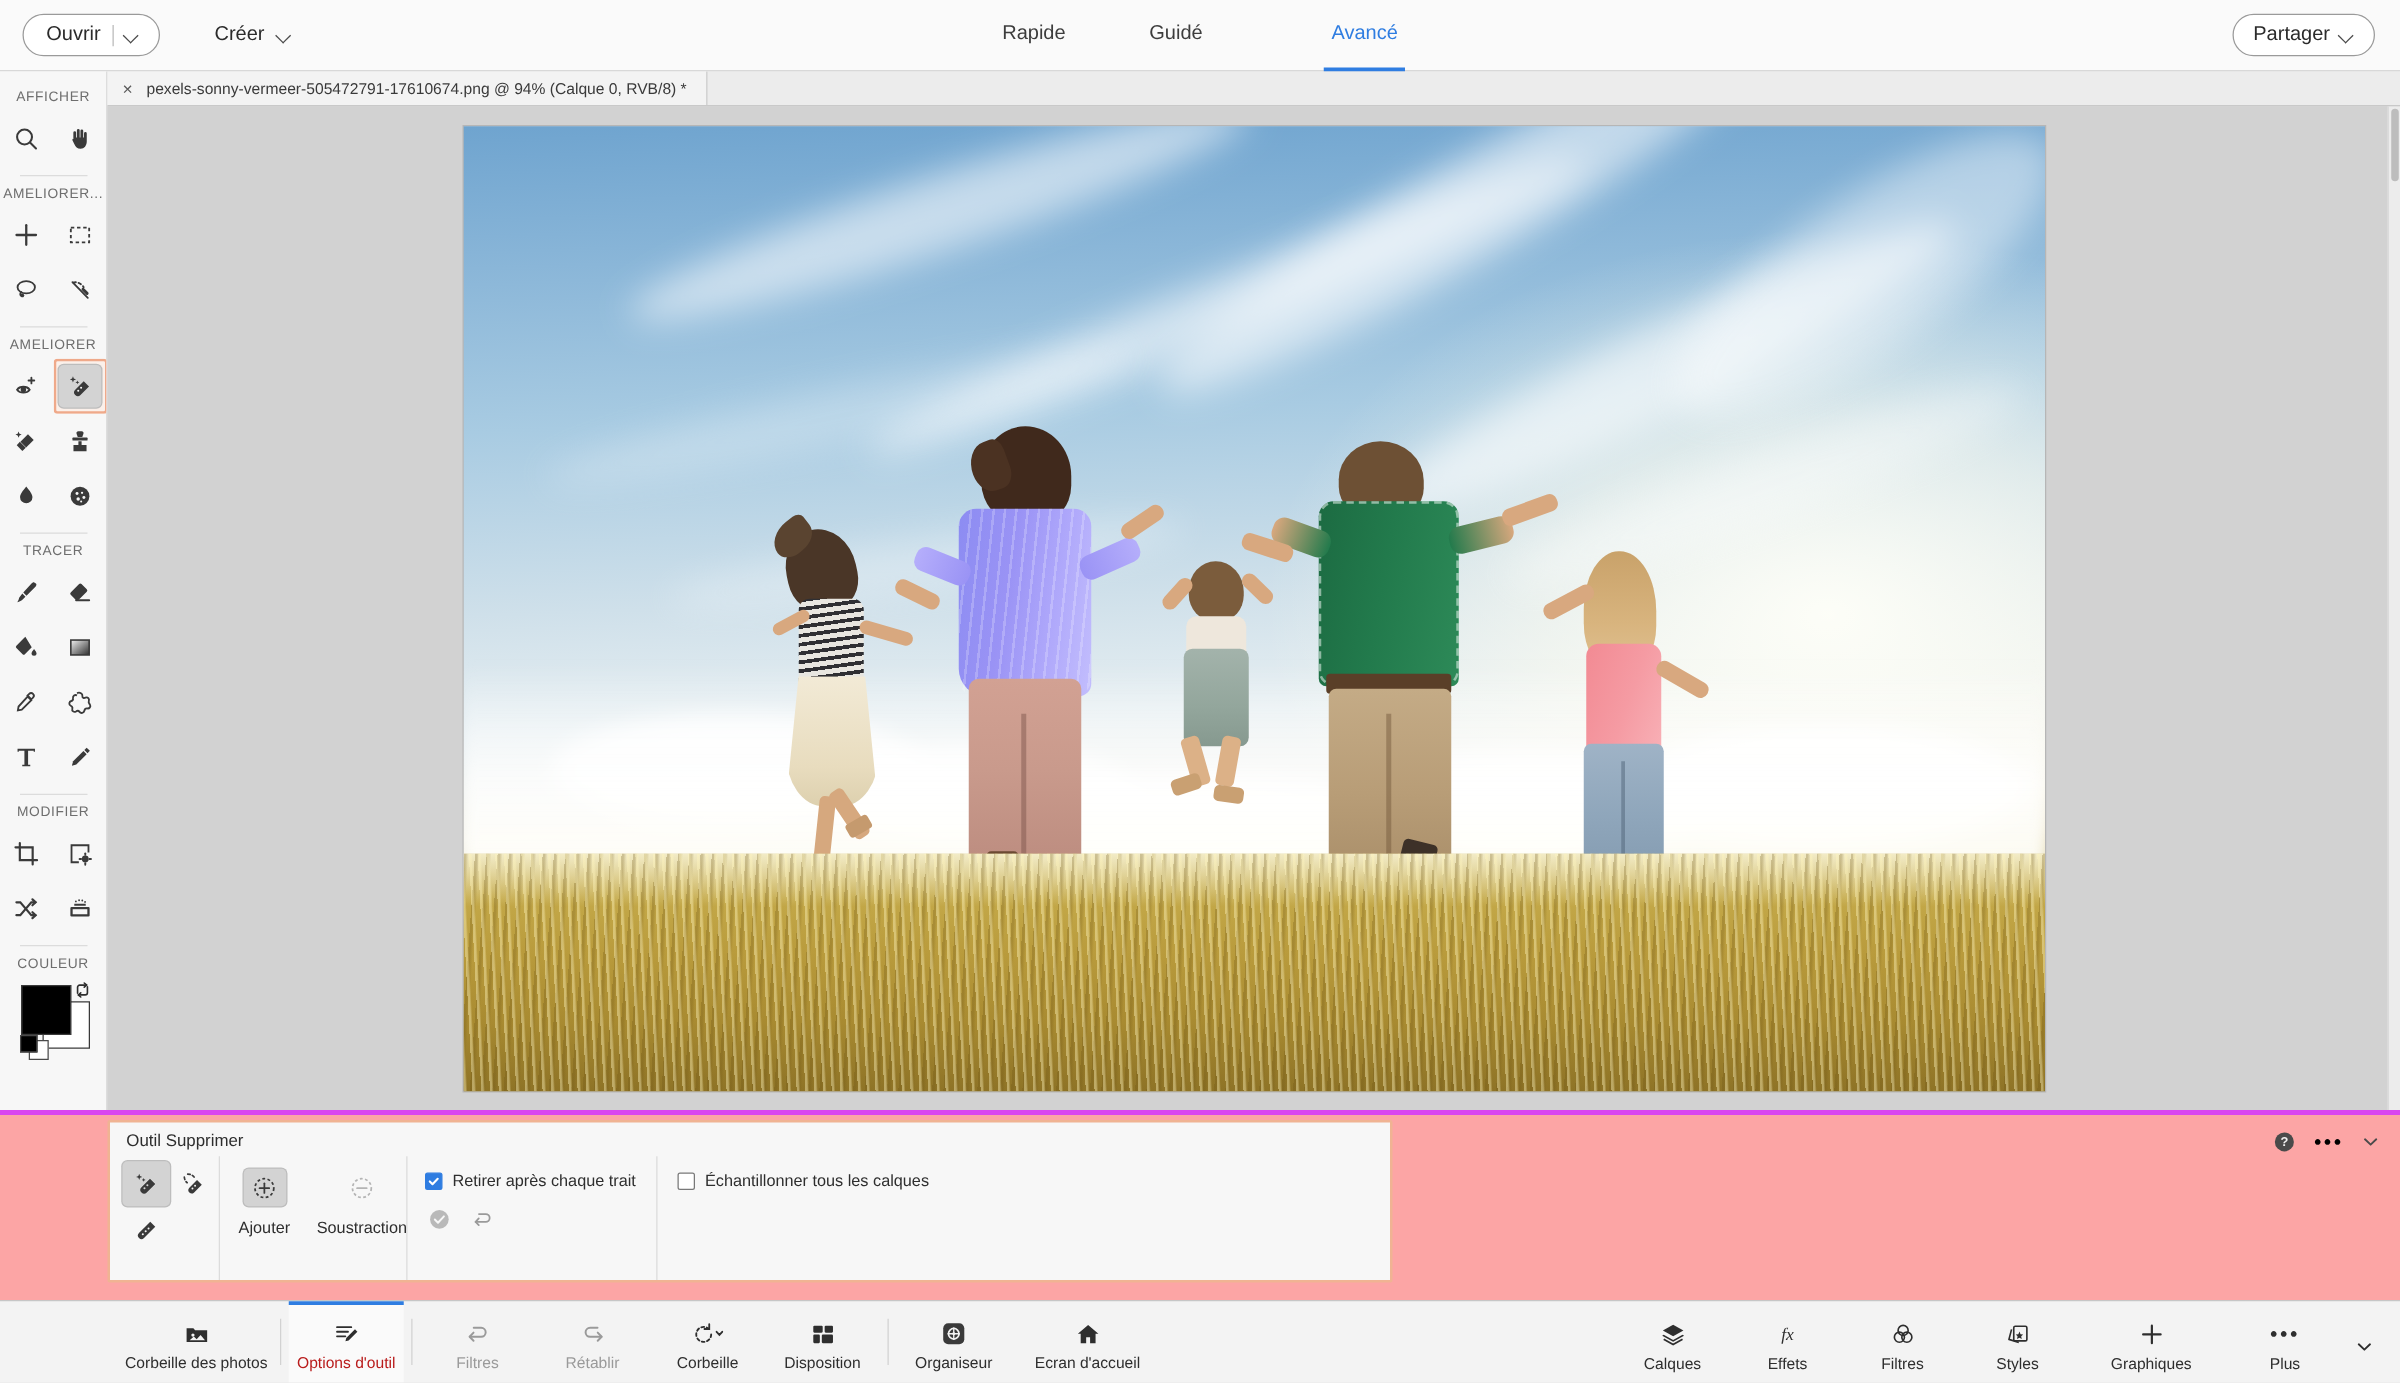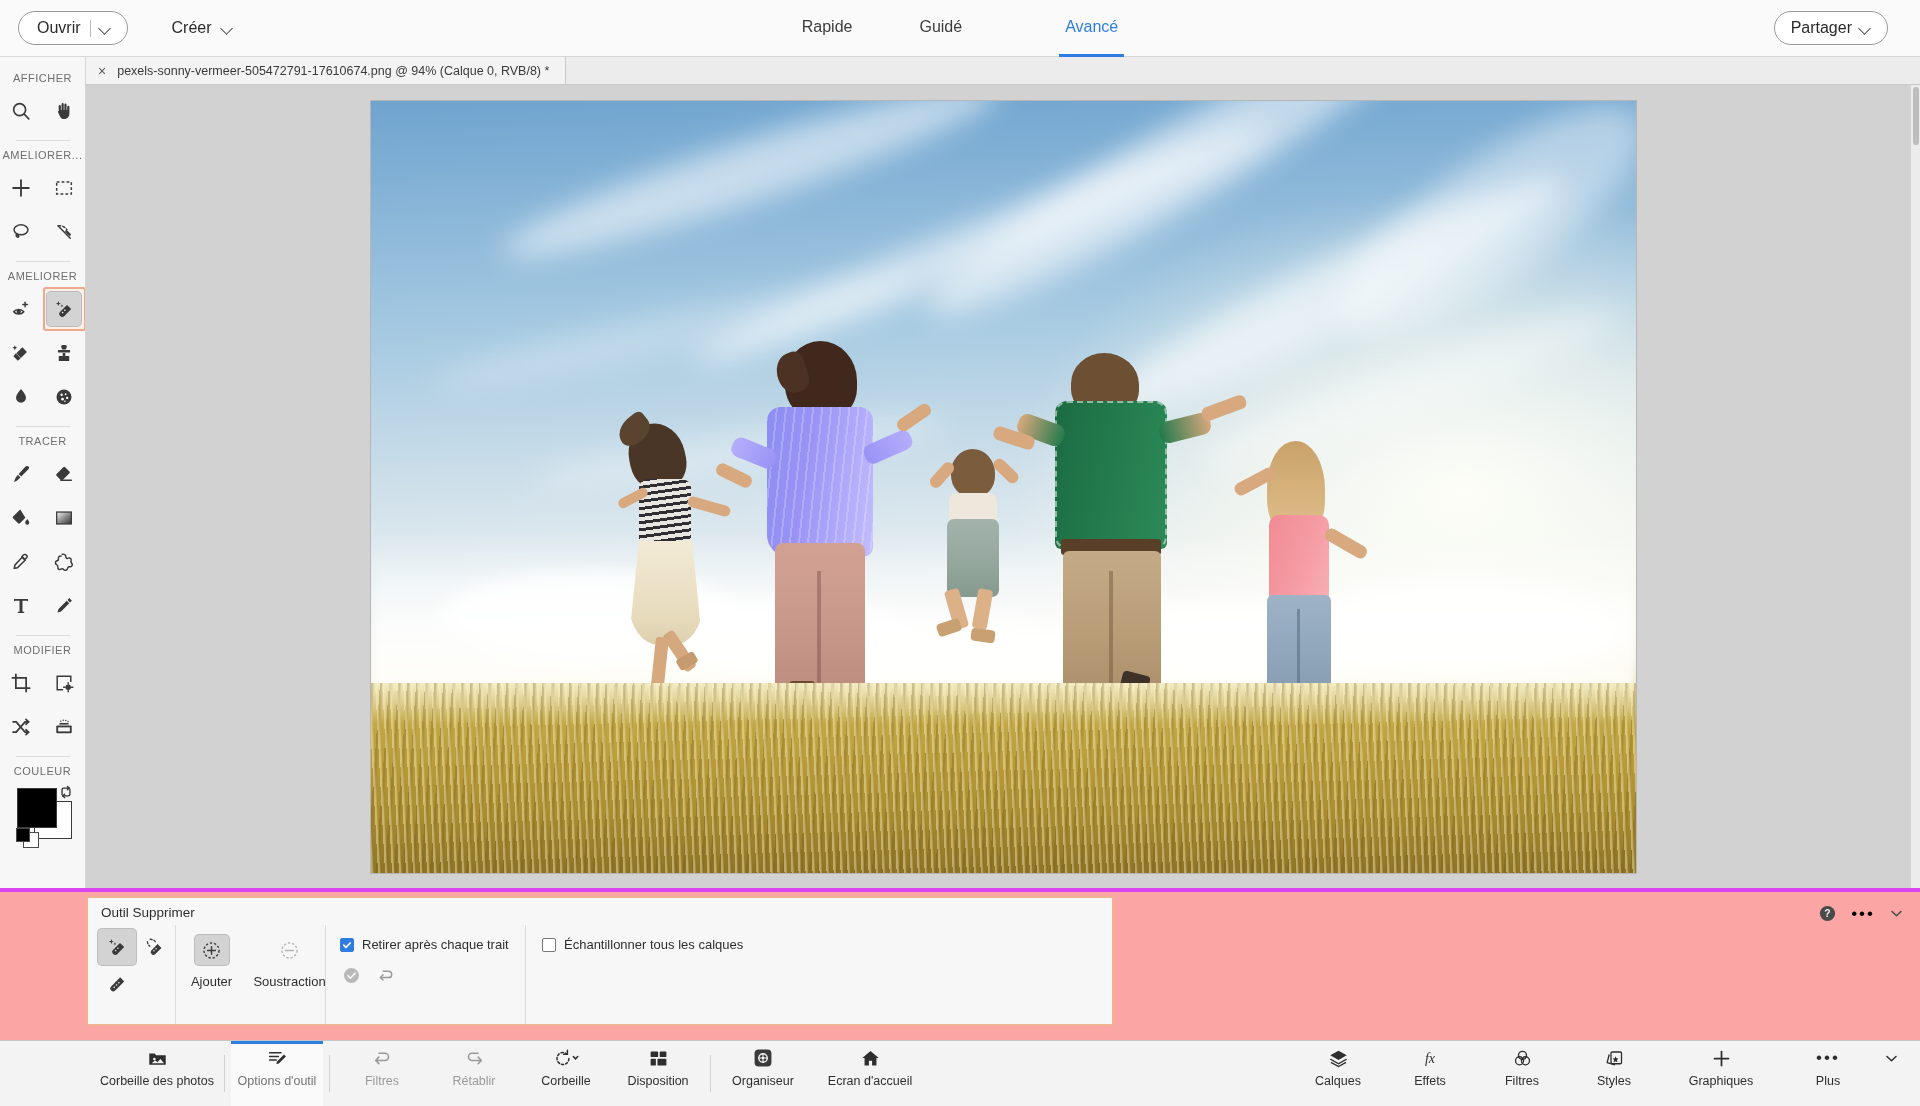--- a/index.html
+++ b/index.html
@@ -36,21 +36,21 @@
     display: flex; justify-content: center; align-items: center; gap: 55px;
     pointer-events: none;
   }
   .mode {
     font-size: 16px; color: #3d3d3d; cursor: pointer; pointer-events: auto;
     height: 57px; display: flex; align-items: center; padding: 0 6px;
     border-bottom: 3px solid transparent;
   }
   .mode.active { color: #2f7de1; border-bottom-color: #2f7de1; margin-left: 36px; }
   .share-btn {
-    position: absolute; right: 32px; top: 11px;
+    position: absolute; right: 20px; top: 11px;
     height: 34px; padding: 0 16px; border: 1px solid #9a9a9a; border-radius: 17px;
     background: #fff; display: flex; align-items: center; gap: 8px;
     font-size: 16px; color: #2b2b2b; cursor: pointer;
   }
   .chev-d { display: inline-block; width: 11px; height: 11px; position: relative; }
   .chev-d::after {
     content: ""; position: absolute; left: 0; top: 1px;
     width: 8px; height: 8px; border-right: 1.6px solid #4a4a4a; border-bottom: 1.6px solid #4a4a4a;
     transform: rotate(45deg);
   }
@@ -237,26 +237,26 @@
   .to-corner .it { cursor: pointer; display: flex; align-items: center; }
 
   
   .taskbar {
     height: 66px; min-height: 66px; background: #f3f3f3; border-top: 1px solid #c6c6c6;
     display: flex; align-items: stretch; position: relative;
   }
   .tb-left { display: flex; align-items: stretch; margin-left: 96px; }
   .tb-right { position: absolute; right: 12px; top: 0; height: 66px; display: flex; align-items: stretch; }
   .tb-item {
-    width: 92px; display: flex; flex-direction: column; align-items: center; 
+    width: 92px; display: flex; flex-direction: column; align-items: center; justify-content: center;
     gap: 5px; font-size: 12.5px; color: #2e2e2e; cursor: pointer; position: relative;
     border-top: 3px solid transparent; padding-top: 3px;
   }
   .tb-item.wide { width: 122px; }
-  .tb-item.active { color: #737373; border-top-color: #2f7de1; background: #fafafa; }
+  .tb-item.active { color: #b91c1c; border-top-color: #2f7de1; background: #fafafa; }
   .tb-item.dim { color: #9a9a9a; }
   .tb-sep { width: 1px; background: #d2d2d2; margin: 14px 6px; }
   .tb-ico { height: 22px; display: flex; align-items: center; justify-content: center; }
   .dots { letter-spacing: 2px; font-size: 17px; line-height: 10px; }
 
   
   .vscroll {
     position: absolute; right: 0; top: 0; bottom: 0; width: 10px; background: #ececec;
     border-left: 1px solid #d5d5d5;
   }

